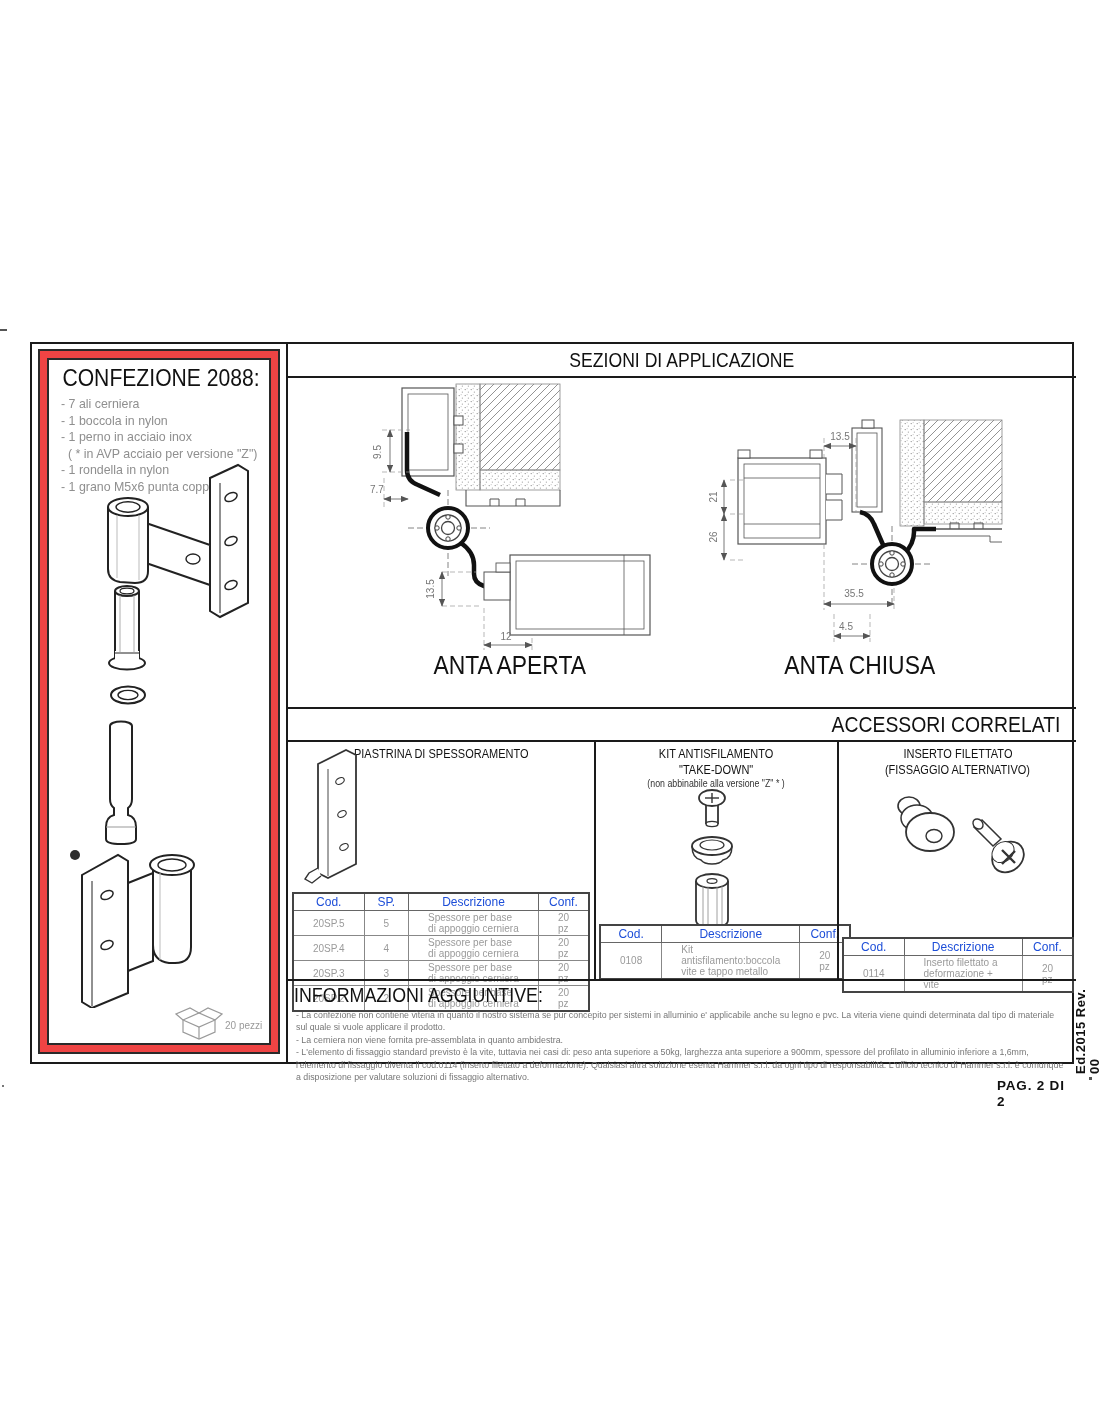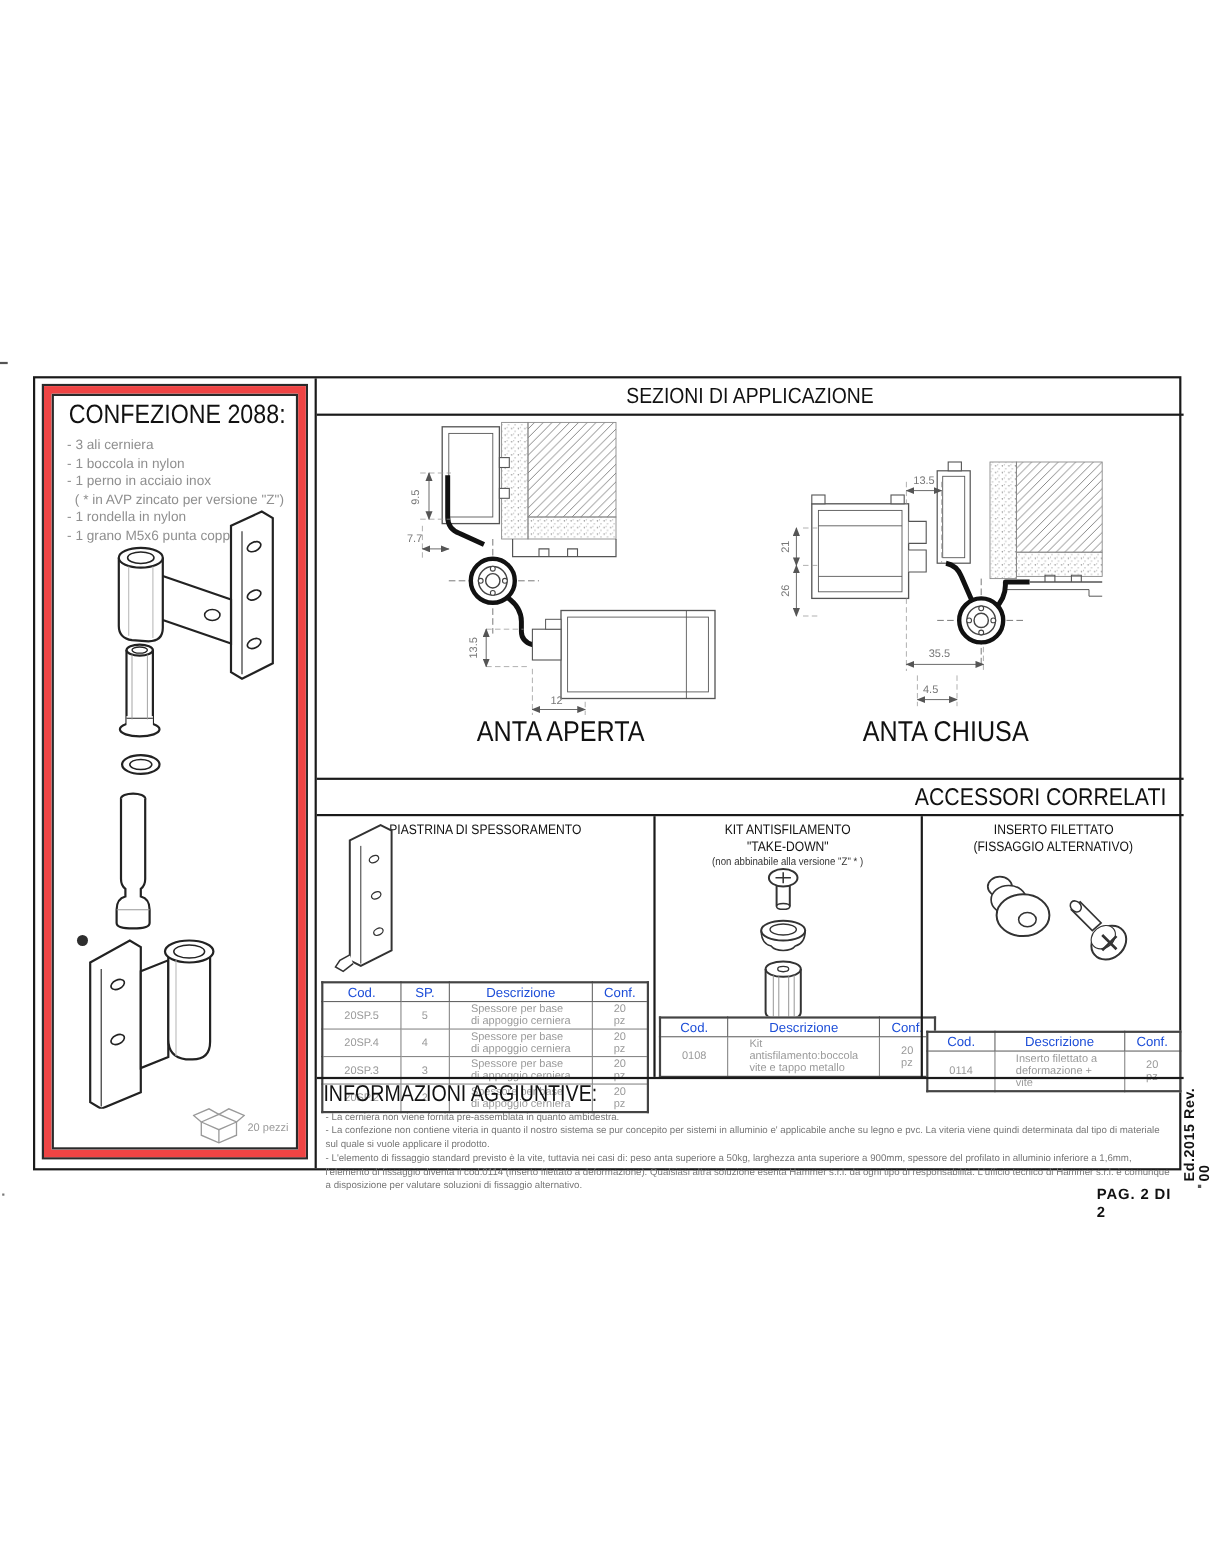--- a/index.html
+++ b/index.html
@@ -99,24 +99,24 @@
 <div class="abs crop-dot2"></div>
 
 <div class="abs frame">
 
   <div class="abs left-cell">
     <div class="abs panel">
       <div class="panel-g">
         <div class="panel-i">
           <div class="conf-title"><span class="cond">CONFEZIONE 2088:</span></div>
           <div class="conf-list">
-            <div>- 3 ali cerniera</div>
+            <div>- 7 ali cerniera</div>
             <div>- 1 boccola in nylon</div>
             <div>- 1 perno in acciaio inox</div>
-            <div class="indent">( * in  AVP zincato per versione "Z")</div>
+            <div class="indent">( * in  AVP acciaio per versione "Z")</div>
             <div>- 1 rondella in nylon</div>
             <div>- 1 grano M5x6 punta coppa</div>
           </div>
 
           <svg class="exploded-svg" width="215" height="545" viewBox="0 0 215 545">
             <g stroke="#222" fill="#fff" stroke-width="2">
               <polygon points="153,15 181,2 191,8 191,140 163,154 153,148"></polygon>
               <line x1="163" y1="20" x2="163" y2="150" stroke-width="1"></line>
               <ellipse cx="174" cy="34" rx="6.5" ry="4" transform="rotate(-26 174 34)" stroke-width="1.5"></ellipse>
               <ellipse cx="174" cy="78" rx="6.5" ry="4" transform="rotate(-26 174 78)" stroke-width="1.5"></ellipse>
@@ -432,22 +432,22 @@
             <td>20 pz</td>
           </tr>
         </tbody>
           </table>
       </div>
     </div>
 
     <div class="abs info-box">
       <div class="info-title"><span class="condL">INFORMAZIONI AGGIUNTIVE:</span></div>
       <div class="info-bullets">
+        <div>- La confezione non contiene viteria in quanto il nostro sistema se pur concepito per sistemi in alluminio e' applicabile anche su legno e pvc. La viteria viene quindi determinata dal tipo di materiale sul quale si vuole applicare il prodotto.</div>
         <div>- La cerniera non viene fornita pre-assemblata in quanto ambidestra.</div>
-        <div>- La confezione non contiene viteria in quanto il nostro sistema se pur concepito per sistemi in alluminio e' applicabile anche su legno e pvc. La viteria viene quindi determinata dal tipo di materiale sul quale si vuole applicare il prodotto.</div>
         <div>- L'elemento di fissaggio standard previsto è la vite, tuttavia nei casi di: peso anta superiore a 50kg, larghezza anta superiore a 900mm, spessore del profilato in alluminio inferiore a 1,6mm, l'elemento di fissaggio diventa il cod.0114 (inserto filettato a deformazione). Qualsiasi altra soluzione esenta Hammer s.r.l. da ogni tipo di responsabilità. L'ufficio tecnico di Hammer s.r.l. è comunque a disposizione per valutare soluzioni di fissaggio alternativo.</div>
       </div>
     </div>
 
   </div>
 </div>
 
 <div class="abs pag-label">PAG. 2 DI 2</div>
 <div class="abs edition">
   <div>Ed.2015 Rev.</div>

